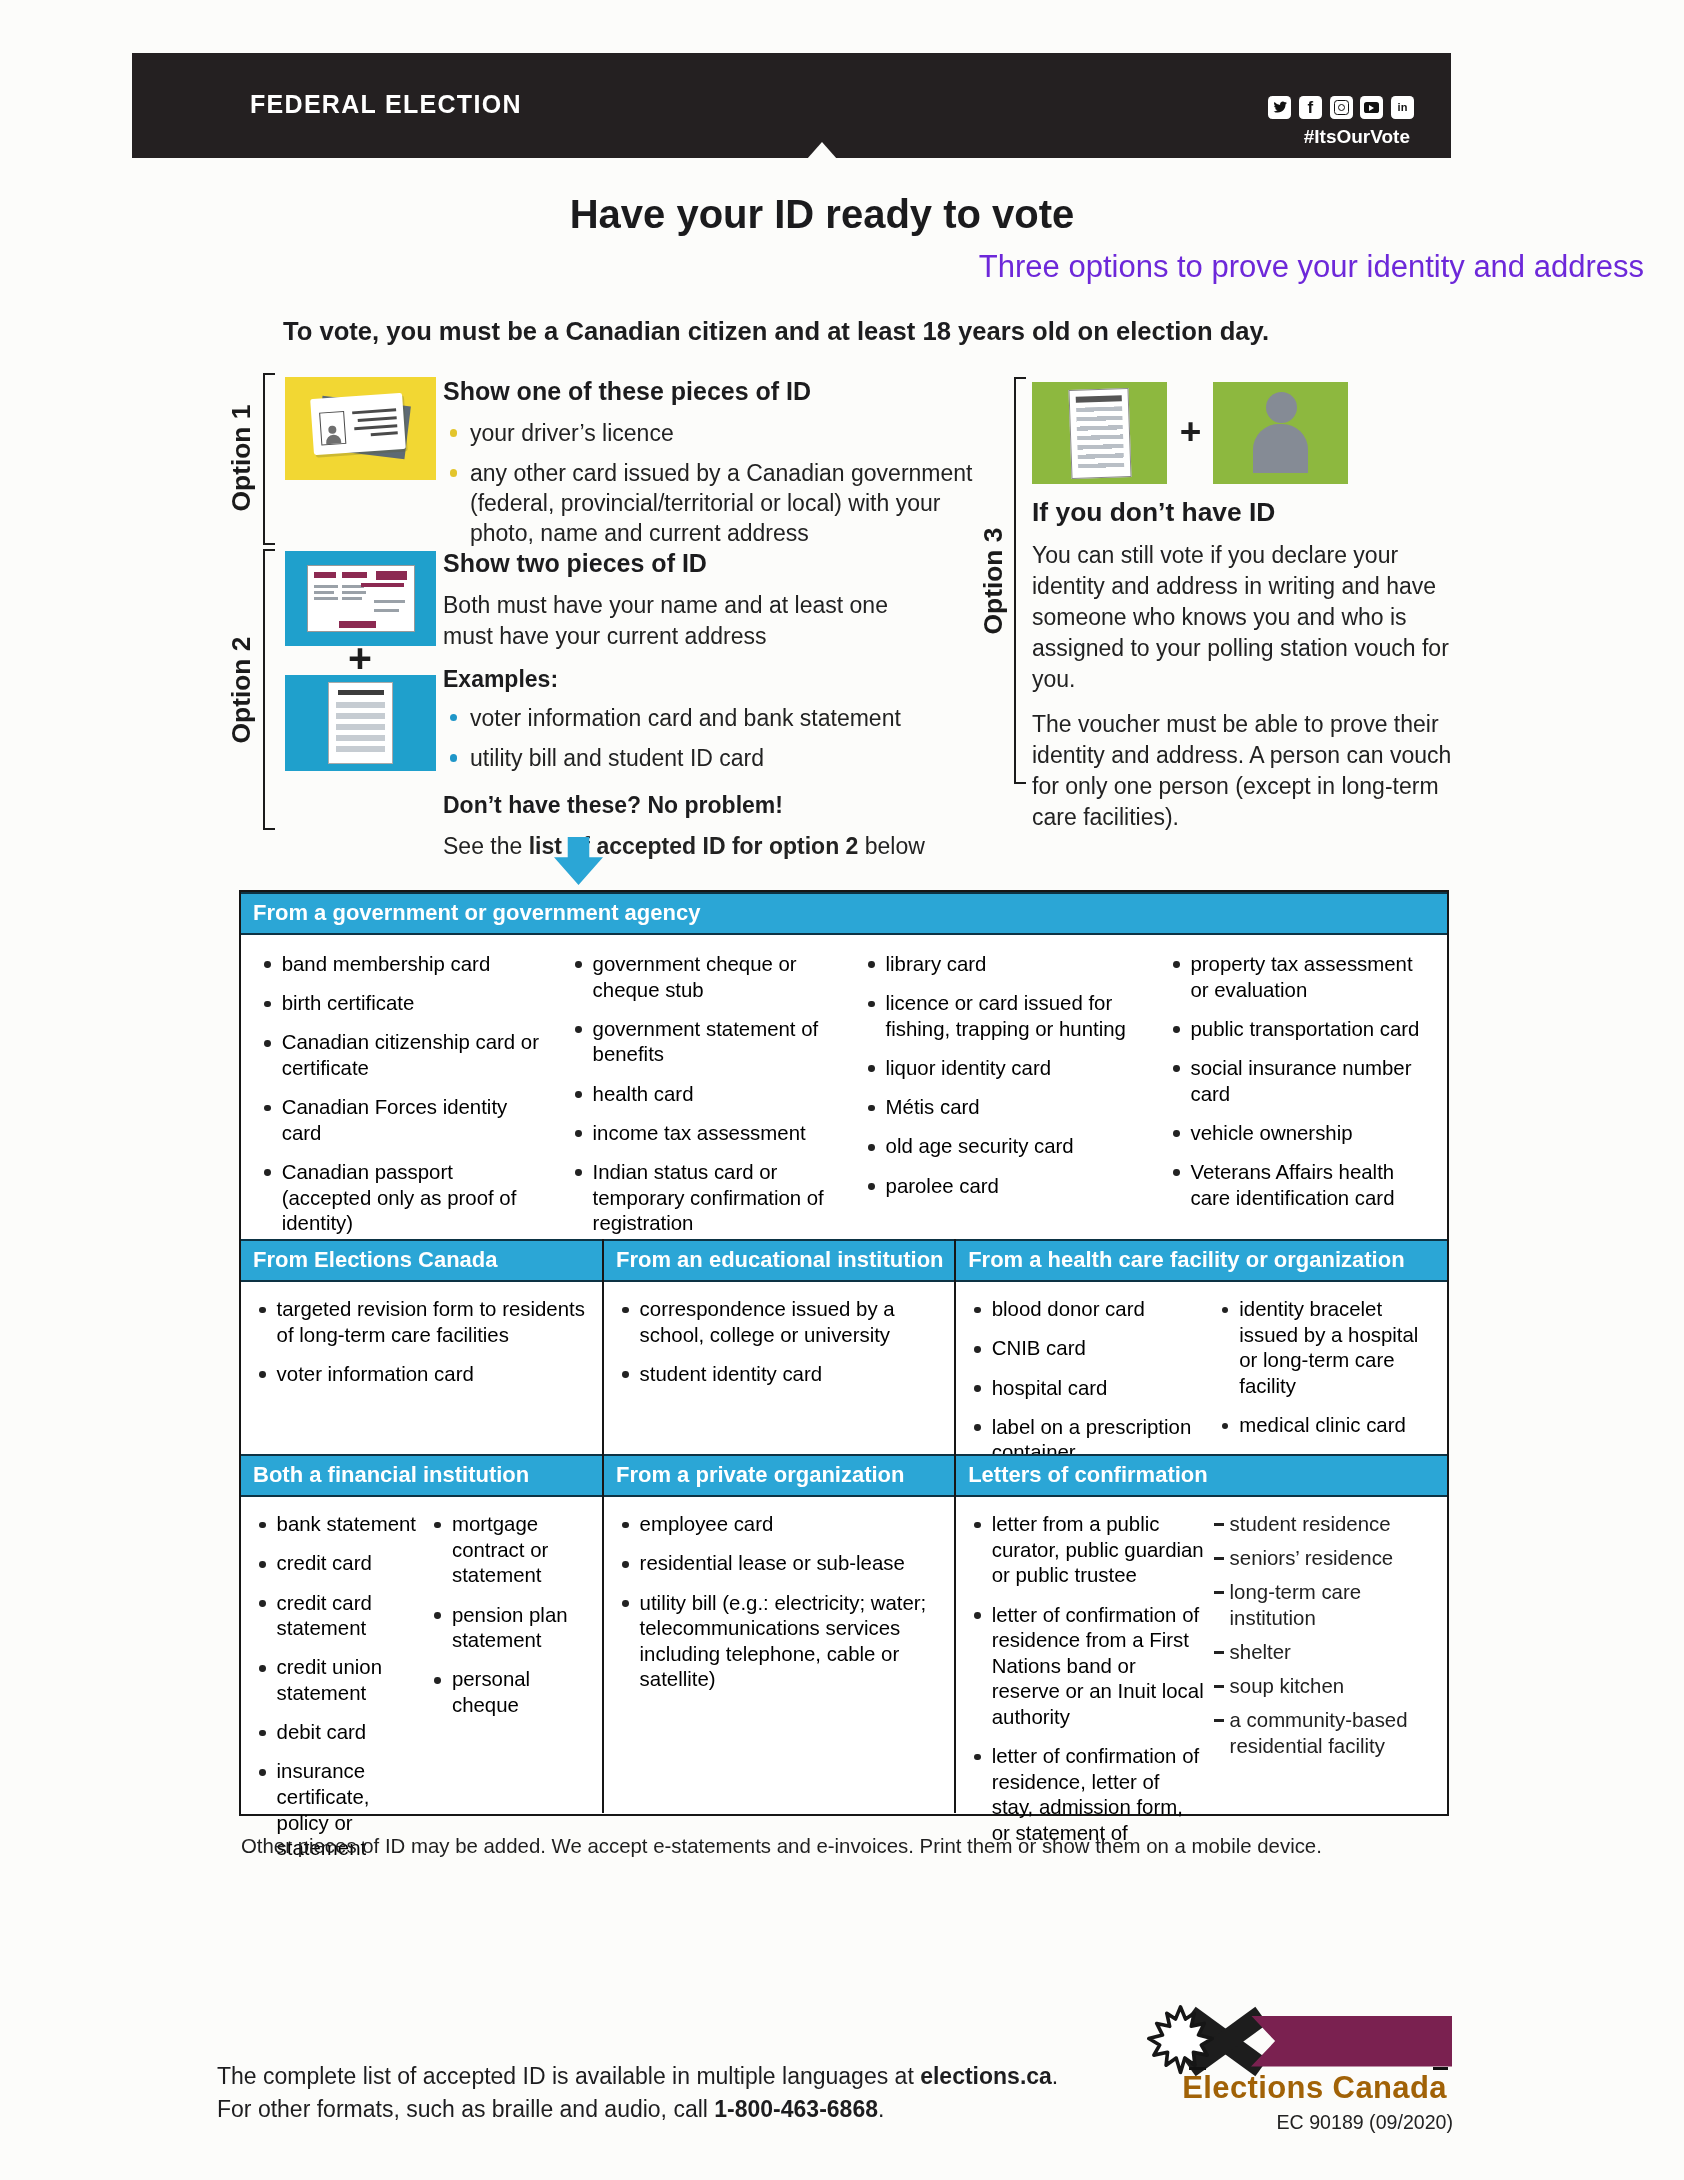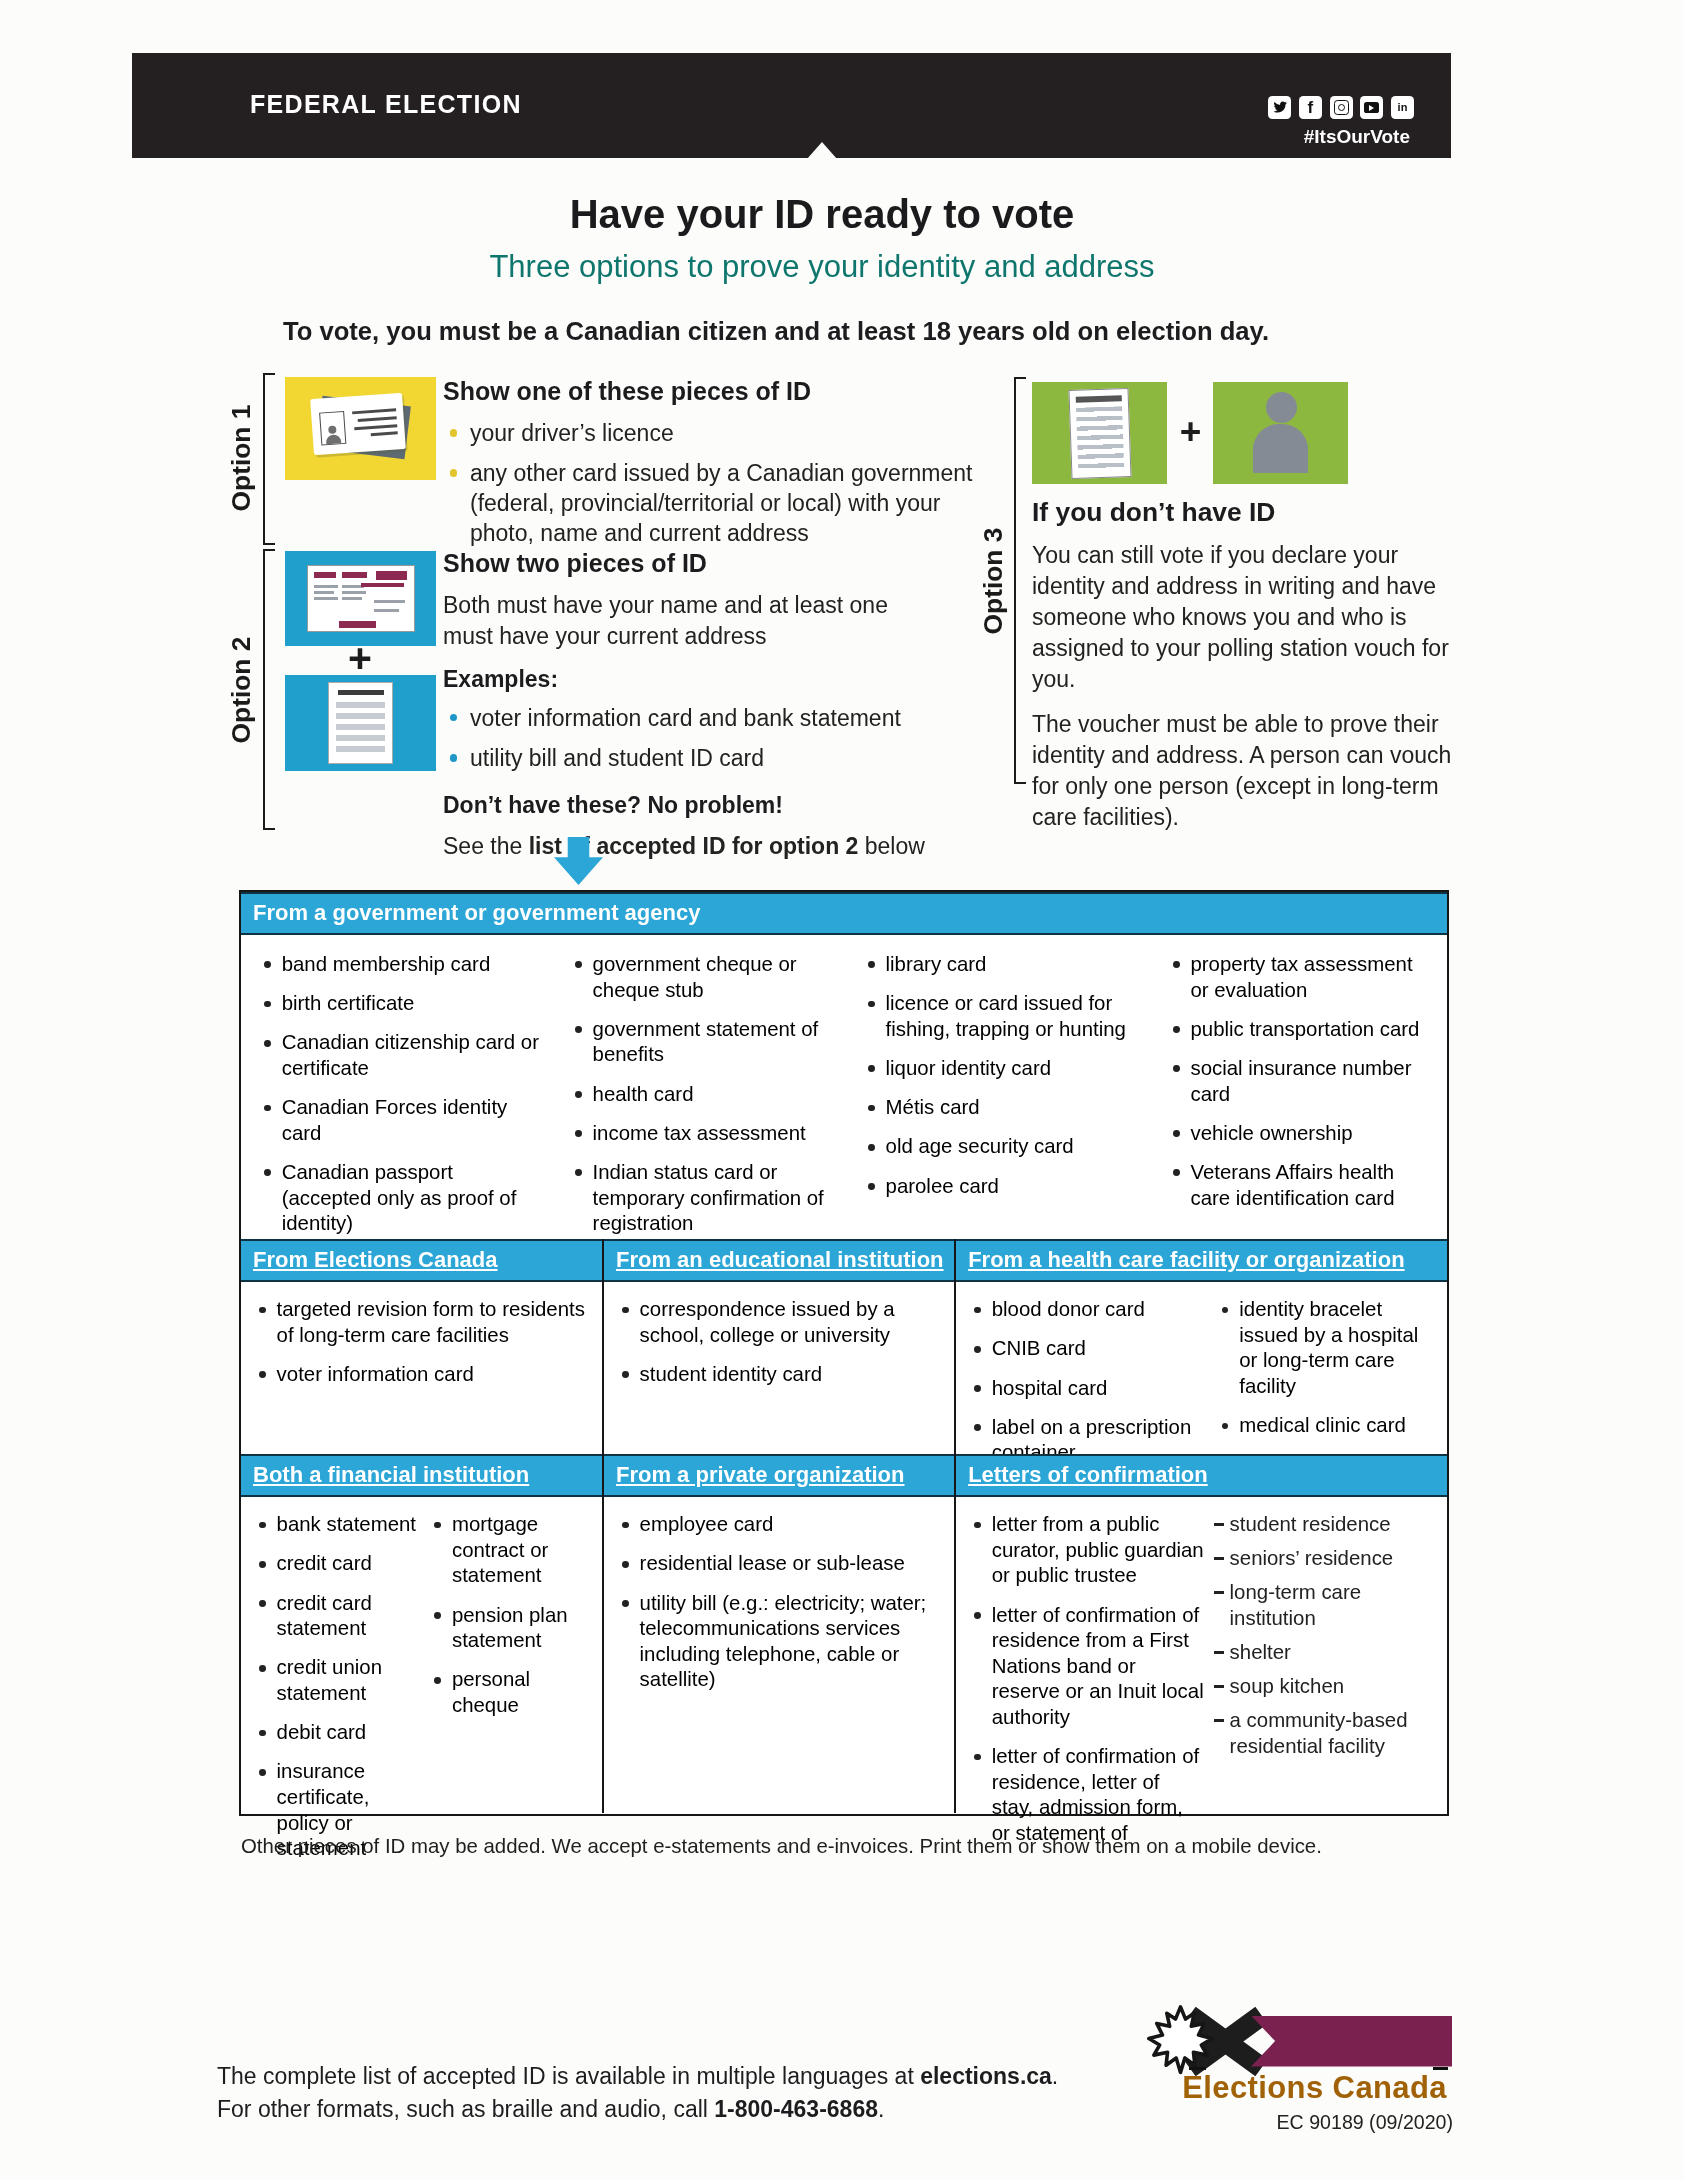--- a/index.html
+++ b/index.html
@@ -19,21 +19,21 @@
   .ig-box{width:12.8px;height:12.8px;border:1.7px solid #111;border-radius:3.4px;display:flex;align-items:center;justify-content:center;}
   .ig-lens{width:5.1px;height:5.1px;border:1.7px solid #111;border-radius:50%;}
   .yt-box{width:15.3px;height:11px;background:#111;border-radius:2.6px;display:flex;align-items:center;justify-content:center;}
   .yt-play{width:0;height:0;border-left:5.1px solid #fff;border-top:3.4px solid transparent;border-bottom:3.4px solid transparent;}
   .li{font-weight:800;font-size:11px;line-height:1;}
   #hashtag{position:absolute;right:41px;top:73px;color:#fff;font-size:19px;font-weight:600;}
   #bar-notch{position:absolute;left:675px;bottom:-0.9px;width:0;height:0;border-left:15.3px solid transparent;border-right:15.3px solid transparent;border-bottom:17px solid #fcfcfa;}
 
   
   #main-title{left:0;top:192px;width:1644px;text-align:center;font-size:40px;font-weight:800;color:#1b1b1d;}
-  #subtitle{left:0;top:249px;width:1644px;text-align:center;font-size:31px;font-weight:400;color:#0f766e;}
+  #subtitle{left:0;top:249px;width:1644px;text-align:right;font-size:31px;font-weight:400;color:#6d28d9;}
   #eligibility{left:0;top:317px;width:1552px;text-align:center;font-size:25.6px;font-weight:700;color:#1d1d1f;}
 
   
   .bracket{border:2.6px solid #1b1b1b;border-right:none;width:12px;box-sizing:border-box;}
   .vlabel{display:flex;align-items:center;justify-content:center;font-size:26.4px;font-weight:800;color:#1b1b1b;transform:rotate(-90deg);white-space:nowrap;}
   .tile{box-sizing:border-box;display:flex;align-items:center;justify-content:center;}
   .plus{font-weight:800;color:#1d1d1d;text-align:center;}
 
   #o1-bracket{left:263px;top:373px;height:172px;}
   #o1-label{left:181px;top:441px;width:119px;height:34px;}
@@ -95,21 +95,21 @@
   .gov-col{padding:0 13.6px;box-sizing:border-box;}
   .gc1{flex-basis:26%;} .gc2{flex-basis:24.5%;} .gc3{flex-basis:25.5%;} .gc4{flex-basis:24%;}
   .tb{position:relative;padding-left:22px;font-size:20.4px;line-height:25.6px;margin-bottom:13.6px;color:#000000;}
   .tb::before{content:"";position:absolute;left:4.3px;top:9.4px;width:6.8px;height:6.8px;border-radius:50%;background:#222;}
   .t-row{position:absolute;left:0;width:100%;display:flex;}
   #row2{top:347px;height:216px;}
   #row3{top:562px;height:359px;}
   .cell{position:relative;box-sizing:border-box;border-right:2.6px solid #161616;}
   .cell:last-child{border-right:none;}
   .c1{flex-basis:30.1%;} .c2{flex-basis:29.2%;} .c3{flex-basis:40.7%;}
-  .cell .t-head{width:100%;text-decoration:underline;}
+  .cell .t-head{width:100%;}
   .cell-list{padding:15.3px 10.2px 0 13.6px;}
   .two-col{display:flex;}
   .sub{box-sizing:border-box;padding-right:6.8px;}
   .subA{flex-basis:53%;} .subB{flex-basis:47%;}
   .subA5{flex-basis:52%;} .subB5{flex-basis:48%;}
   .lead{font-size:20.4px;line-height:25.6px;margin-bottom:12px;color:#222;}
   .dash{position:relative;padding-left:17px;font-size:20.4px;line-height:25.6px;margin-bottom:8.5px;color:#222;}
   .dash::before{content:"";position:absolute;left:1.7px;top:11px;width:9.4px;height:2.6px;background:#222;}
 
   #note{left:241px;top:1835px;width:1193px;font-size:20.4px;color:#1f1f1f;}

